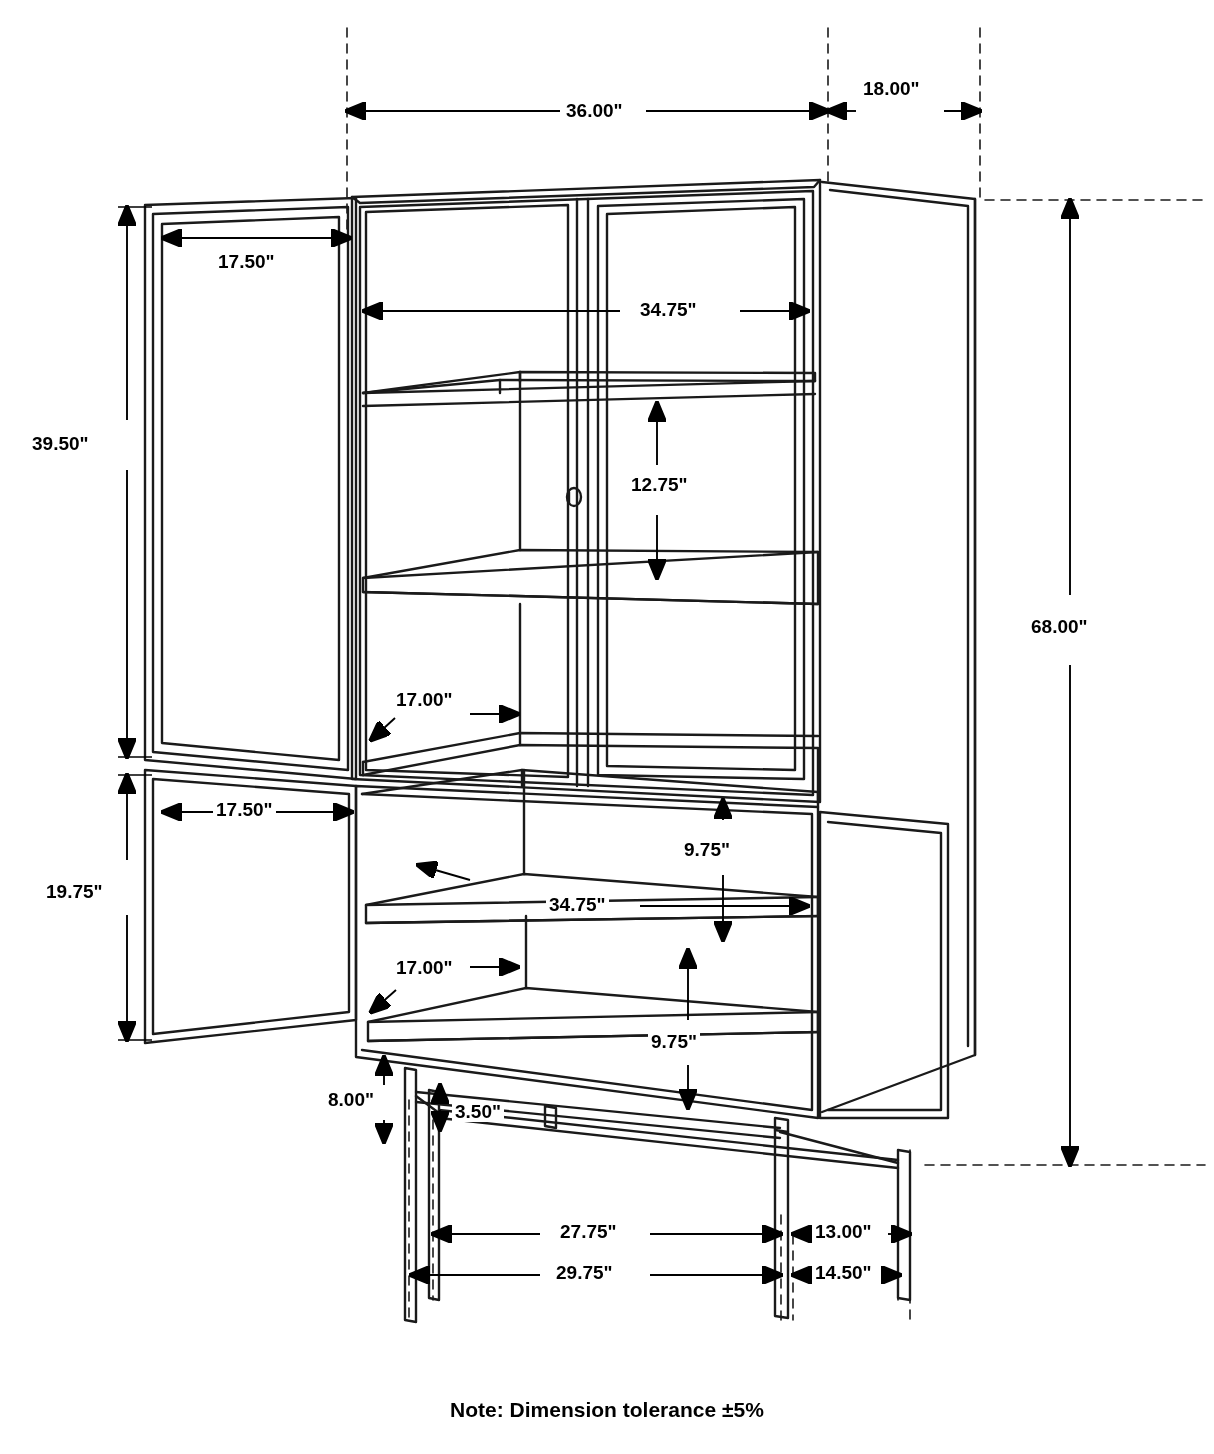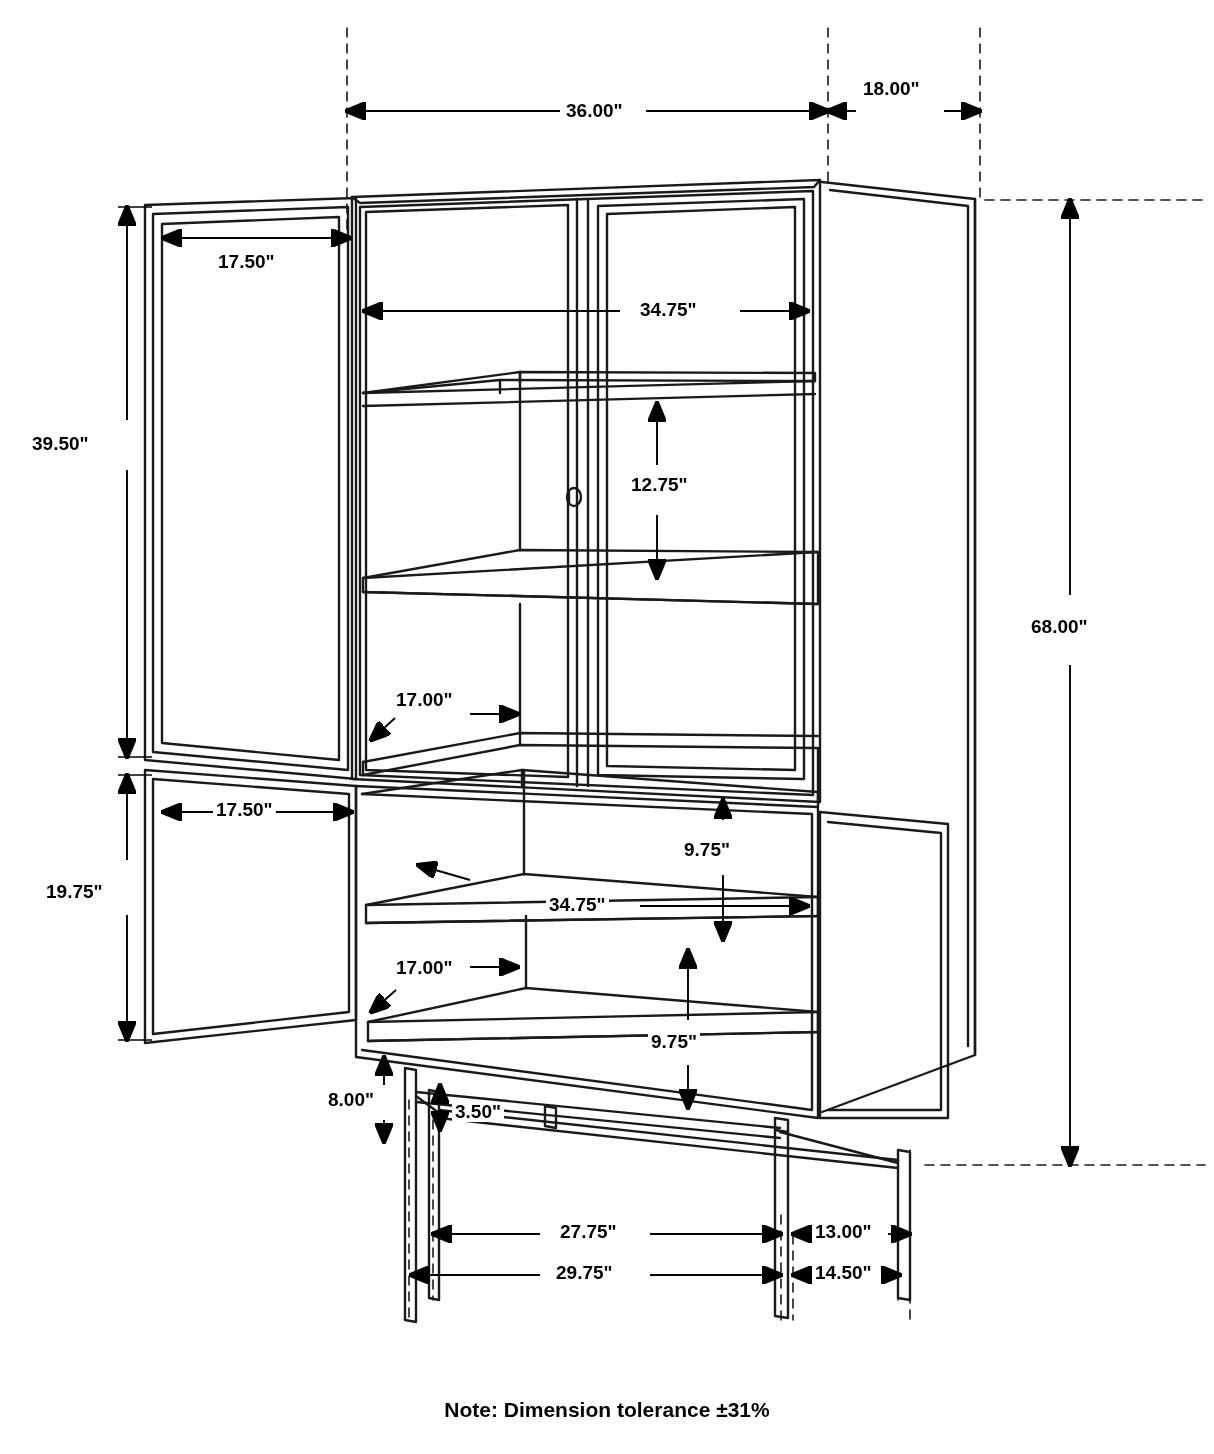--- a/index.html
+++ b/index.html
@@ -262,15 +262,15 @@
   <div class="dim-label" style="left:546px; top:895px;">34.75"</div>
   <div class="dim-label" style="left:393px; top:958px;">17.00"</div>
   <div class="dim-label" style="left:648px; top:1032px;">9.75"</div>
   <div class="dim-label" style="left:325px; top:1090px;">8.00"</div>
   <div class="dim-label" style="left:452px; top:1102px;">3.50"</div>
   <div class="dim-label" style="left:557px; top:1222px;">27.75"</div>
   <div class="dim-label" style="left:553px; top:1263px;">29.75"</div>
   <div class="dim-label" style="left:812px; top:1222px;">13.00"</div>
   <div class="dim-label" style="left:812px; top:1263px;">14.50"</div>
 
-  <div class="note" style="top:1398px;">Note: Dimension tolerance ±31%</div>
+  <div class="note" style="top:1398px;">Note: Dimension tolerance ±5%</div>
 
 </div>
 
 </body></html>

